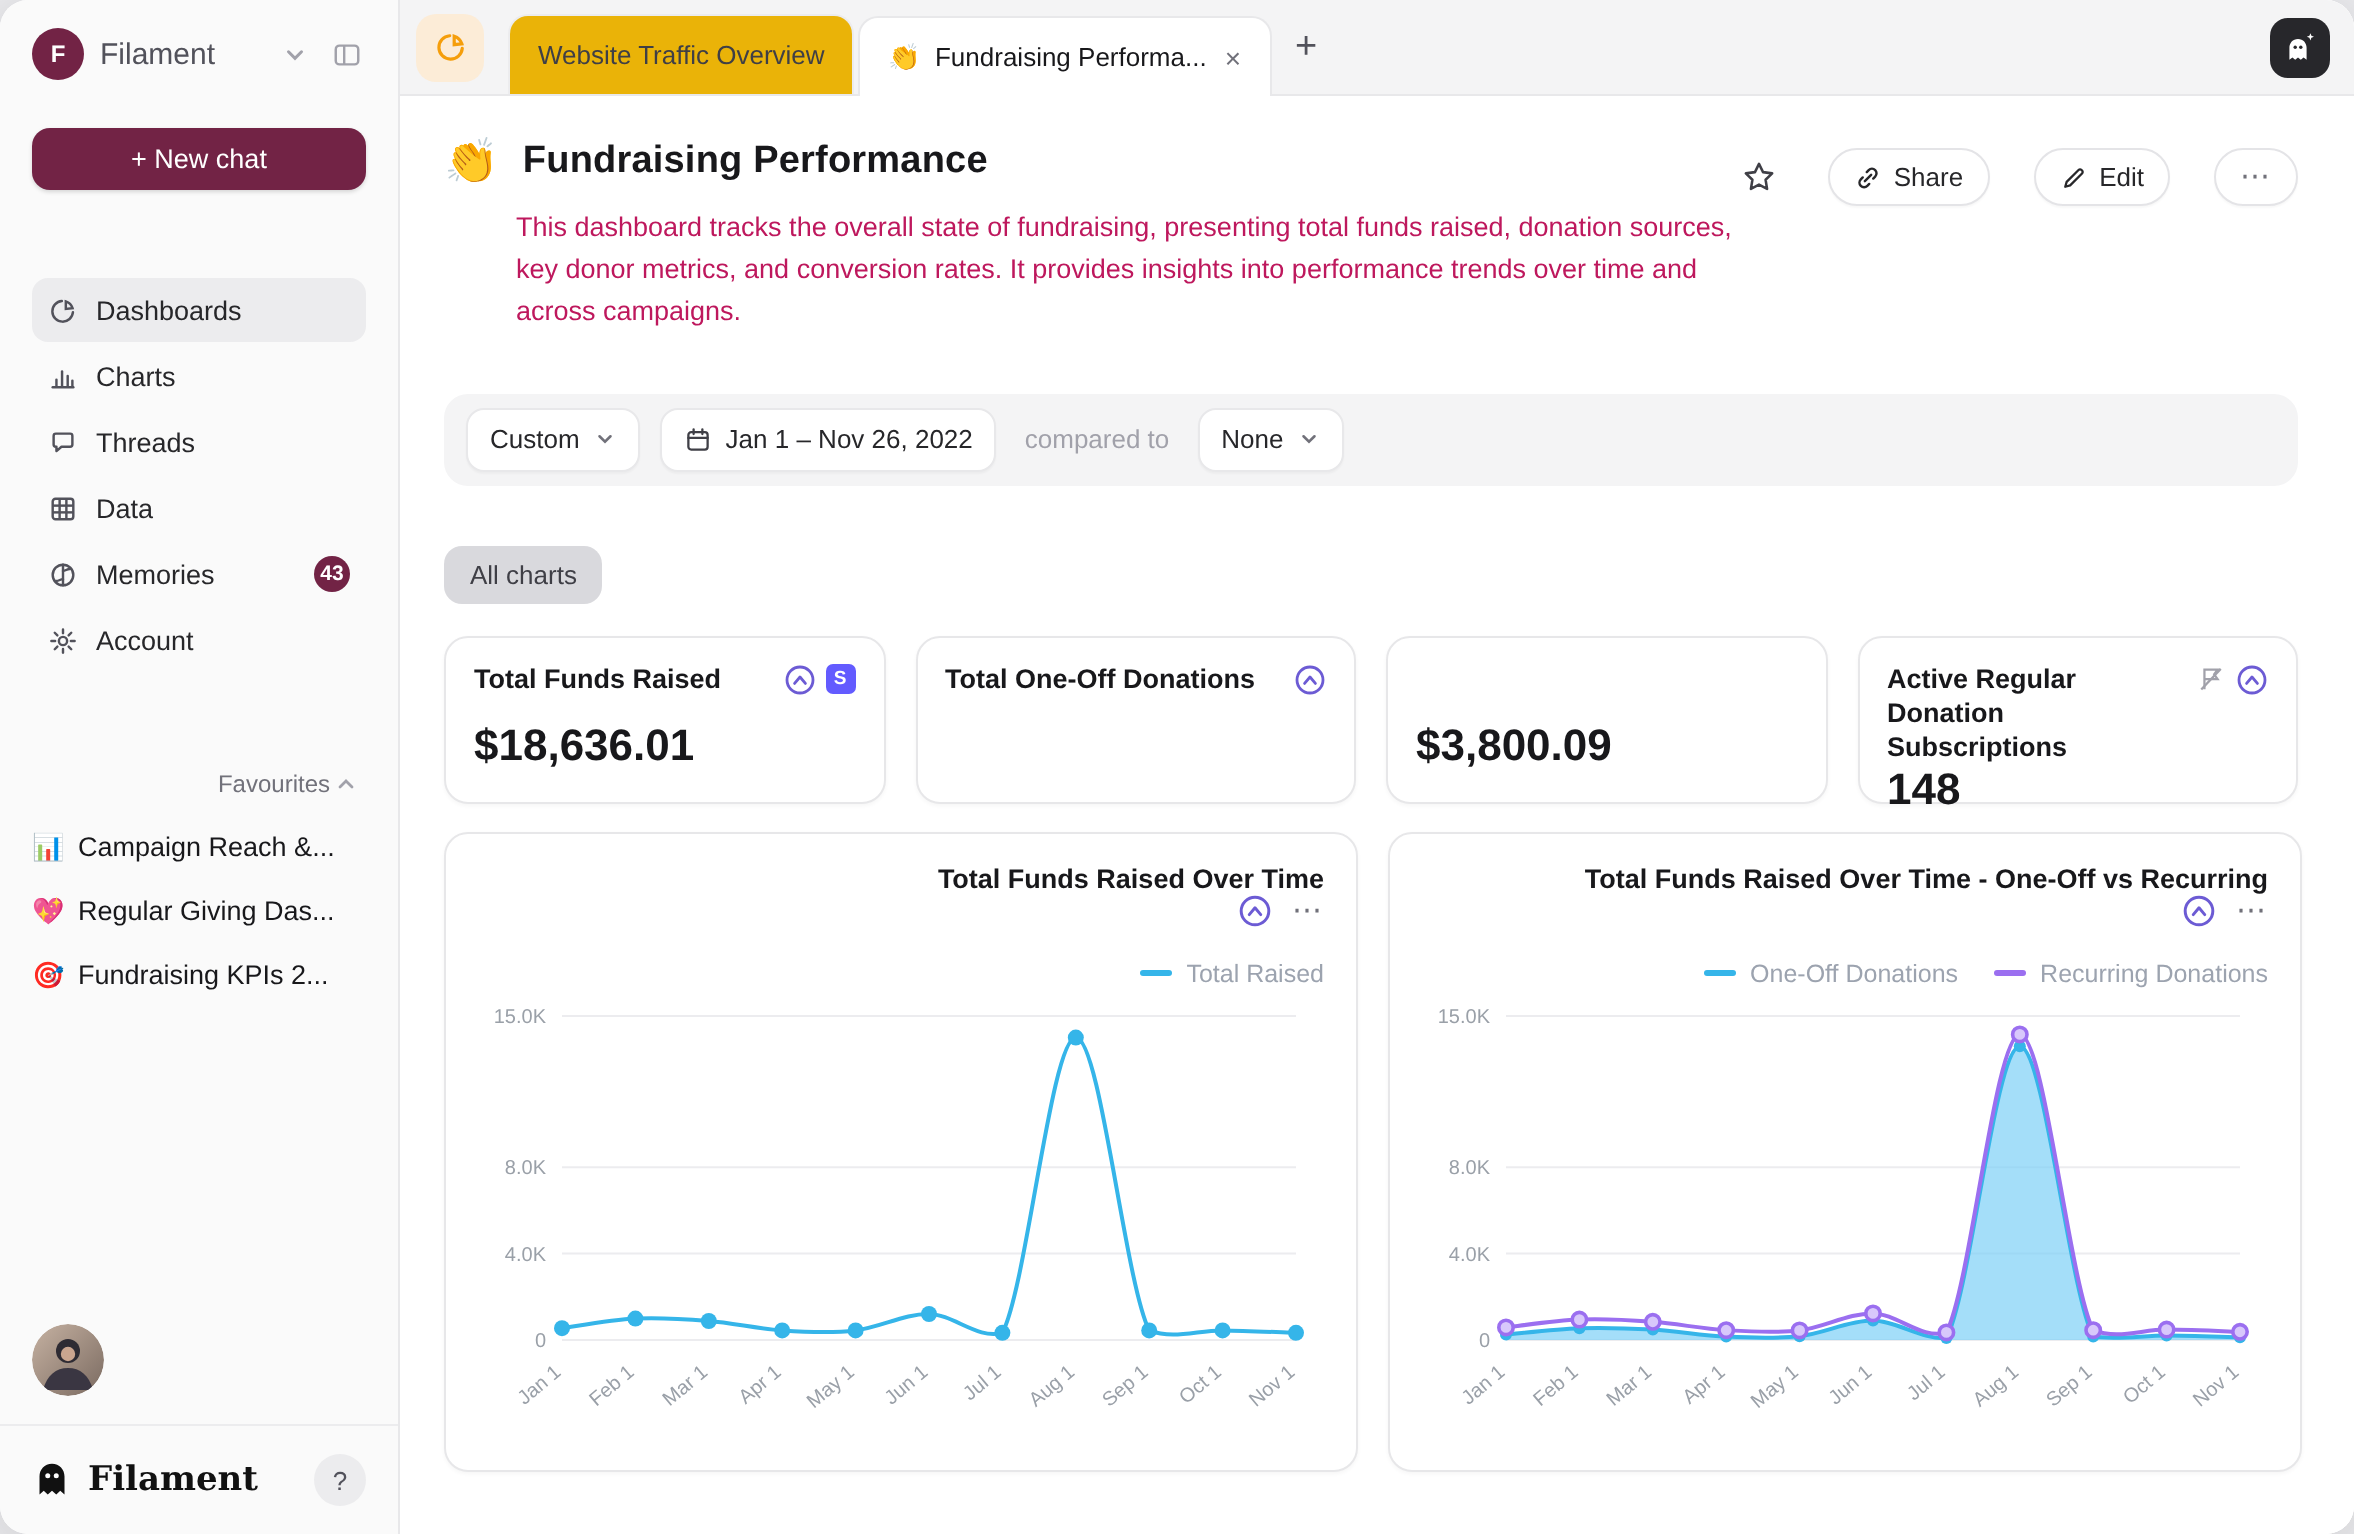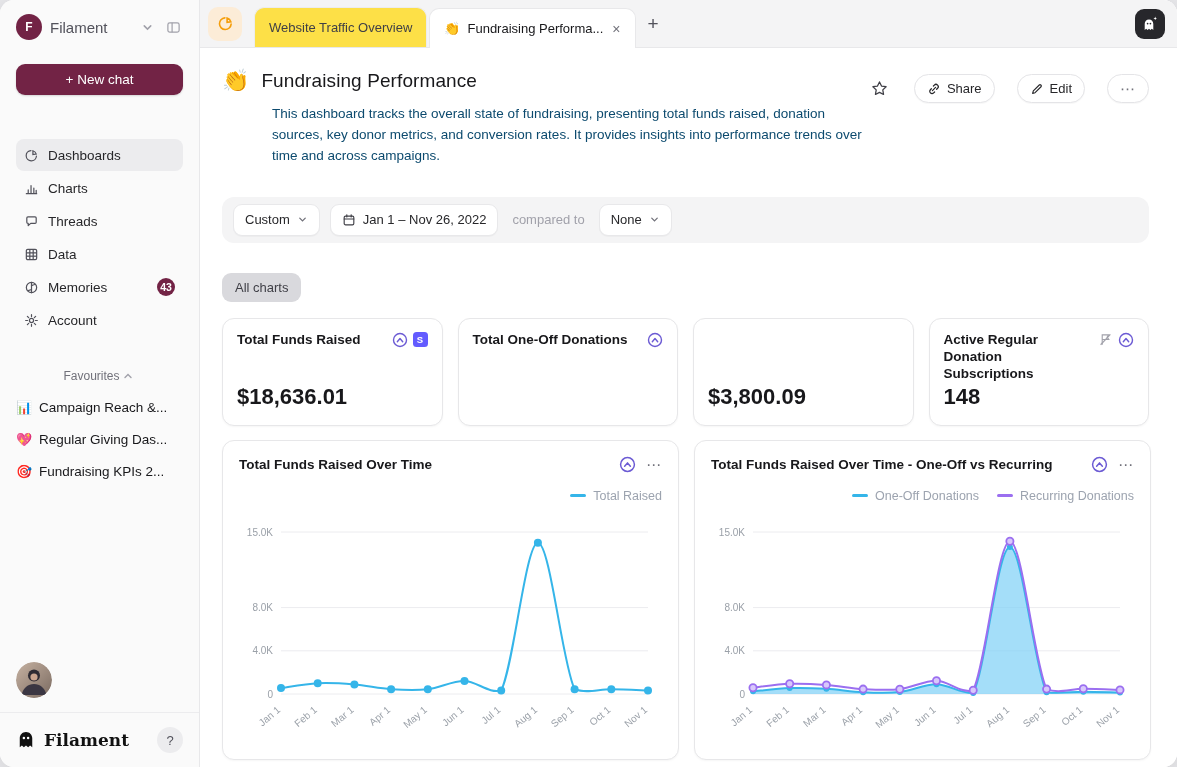--- a/index.html
+++ b/index.html
@@ -9,72 +9,72 @@
   .ws-row{display:flex;align-items:center;gap:8px;}
   .ws-badge{width:26px;height:26px;border-radius:50%;background:#722345;color:#fff;font-size:12px;font-weight:bold;display:flex;align-items:center;justify-content:center;}
   .ws-name{font-size:15px;color:#52525b;font-weight:500;flex:1;}
   .icon-btn{background:none;border:none;padding:2px;cursor:pointer;display:flex;align-items:center;color:#a1a1aa;}
   .new-chat{margin-top:24px;background:#722345;color:#fff;border:none;border-radius:9px;height:31px;font-size:13.5px;font-weight:500;cursor:pointer;width:100%;box-shadow:0 1px 2px rgba(0,0,0,.15);}
   .nav{margin-top:44px;display:flex;flex-direction:column;gap:1px;}
   .nav-item{display:flex;align-items:center;gap:9px;height:32px;padding:0 8px;border-radius:8px;font-size:13.5px;color:#27272a;font-weight:500;cursor:pointer;}
   .nav-item.active{background:#ececee;}
   .nav-item svg{color:#52525b;}
   .nav-badge{margin-left:auto;background:#722345;color:#fff;border-radius:50%;min-width:18px;height:18px;font-size:10.5px;display:flex;align-items:center;justify-content:center;font-weight:600;}
-  .fav-head{margin-top:32px;display:flex;align-items:center;justify-content:center;padding:0 2px;}
+  .fav-head{margin-top:48px;display:flex;align-items:center;justify-content:flex-end;padding:0 2px;}
   .fav-label{font-size:12px;color:#71717a;}
   .fav-list{margin-top:10px;display:flex;flex-direction:column;gap:6px;}
   .fav-item{display:flex;align-items:center;gap:7px;font-size:13.5px;color:#18181b;font-weight:500;height:26px;cursor:pointer;white-space:nowrap;overflow:hidden;}
   .fav-emoji{font-size:13px;width:16px;}
   .side-spacer{flex:1;}
   .avatar{width:36px;height:36px;border-radius:50%;overflow:hidden;cursor:pointer;margin-bottom:14px;}
   .side-divider{border-top:1px solid #ececee;margin:0 -16px 14px -16px;}
   .brand-row{display:flex;align-items:center;gap:8px;}
   .brand-name{font-family:"DejaVu Serif","Liberation Serif",serif;font-weight:bold;font-size:17px;color:#111;flex:1;}
   .help-btn{width:26px;height:26px;border-radius:50%;background:#ececee;border:none;color:#52525b;font-size:13px;cursor:pointer;}
   
   .main{flex:1;display:flex;flex-direction:column;min-width:0;background:#fff;}
   .tabbar{height:48px;background:#f4f4f5;border-bottom:1px solid #e8e8ea;display:flex;align-items:flex-end;padding:0 12px 0 8px;box-sizing:border-box;gap:2px;}
   .home-btn{align-self:center;width:34px;height:34px;border-radius:10px;background:#fcecd7;border:none;display:flex;align-items:center;justify-content:center;color:#f59e0b;cursor:pointer;margin-right:10px;}
   .tab{height:39px;display:flex;align-items:center;gap:7px;padding:0 14px;font-size:13px;color:#3f3f46;font-weight:500;border-radius:10px 10px 0 0;cursor:pointer;white-space:nowrap;}
-  .tab.inactive{background:#fde047;border:1px solid #ececee;border-bottom:none;margin-bottom:0;}
+  .tab.inactive{background:#eab308;border:1px solid #ececee;border-bottom:none;margin-bottom:0;}
   .tab.active{background:#fff;color:#18181b;position:relative;margin-bottom:-1px;border:1px solid #e8e8ea;border-bottom:none;}
   .tab-emoji{font-size:13px;}
   .tab-close{color:#71717a;font-size:14px;margin-left:2px;cursor:pointer;line-height:1;}
   .newtab-btn{align-self:center;background:none;border:none;font-size:19px;color:#52525b;cursor:pointer;padding:2px 10px;}
   .ghost-btn{align-self:center;margin-left:auto;width:30px;height:30px;border-radius:9px;background:#27272b;border:none;display:flex;align-items:center;justify-content:center;cursor:pointer;}
   .content{flex:1;overflow:hidden;padding:20px 28px 0 22px;box-sizing:border-box;background:#fff;}
   
   .page-head{display:flex;align-items:flex-start;}
   .head-left{flex:1;min-width:0;}
   .title-row{display:flex;align-items:center;gap:12px;}
   .title-emoji{font-size:22px;}
-  .page-title{font-size:19px;font-weight:400;color:#18181b;letter-spacing:.1px;}
-  .page-desc{margin:10px 0 0 50px;font-size:13.5px;line-height:1.55;color:#0c4a6e;max-width:690px;}
+  .page-title{font-size:19px;font-weight:700;color:#18181b;letter-spacing:.1px;}
+  .page-desc{margin:10px 0 0 36px;font-size:13.5px;line-height:1.55;color:#be185d;max-width:690px;}
   .head-actions{display:flex;align-items:center;gap:22px;padding-top:6px;}
   .pill-btn{display:flex;align-items:center;gap:6px;height:29px;padding:0 12px;border-radius:15px;border:1px solid #e4e4e7;background:#fff;font-size:13px;color:#27272a;cursor:pointer;box-shadow:0 1px 1px rgba(0,0,0,.03);}
   .star-btn{background:none;border:none;cursor:pointer;padding:4px;display:flex;color:#3f3f46;}
   
   .filterbar{margin-top:30px;background:#f4f4f5;border-radius:12px;height:46px;display:flex;align-items:center;gap:10px;padding:0 11px;box-sizing:border-box;}
   .filter-pill{display:flex;align-items:center;gap:7px;background:#fff;border:1px solid #e8e8ea;border-radius:9px;height:30px;padding:0 11px;font-size:13px;color:#27272a;font-weight:500;cursor:pointer;box-shadow:0 1px 1px rgba(0,0,0,.03);}
   .compared{font-size:13px;color:#a1a1aa;padding:0 4px;}
   
   .chip{margin-top:30px;display:inline-flex;align-items:center;background:#d9d9dd;border:none;border-radius:9px;height:29px;padding:0 13px;font-size:13px;color:#3f3f46;font-weight:500;cursor:pointer;}
   
   .kpi-row{margin-top:16px;display:flex;gap:15px;}
   .card{background:#fff;border:1px solid #e7e7e9;border-radius:12px;box-shadow:0 1px 2px rgba(0,0,0,.04);box-sizing:border-box;}
-  .kpi-card{flex:1;height:108px;padding:13px 14px;display:flex;flex-direction:column;}
+  .kpi-card{flex:1;height:84px;padding:13px 14px;display:flex;flex-direction:column;}
   .kpi-top{display:flex;align-items:flex-start;gap:6px;}
   .kpi-title{font-size:13.5px;font-weight:600;color:#18181b;line-height:1.25;flex:1;}
   .kpi-icons{display:flex;align-items:center;gap:5px;}
   .kpi-value{margin-top:auto;font-size:22px;font-weight:600;color:#18181b;padding-bottom:2px;}
   .stripe-badge{width:15px;height:15px;border-radius:3.5px;background:#635bff;color:#fff;font-size:9.5px;font-weight:bold;display:flex;align-items:center;justify-content:center;}
   
   .charts-row{margin-top:14px;display:flex;gap:15px;}
   .chart-card{flex:1;height:320px;padding:15px 16px;display:flex;flex-direction:column;}
-  .chart-head{display:flex;align-items:center;}
+  .chart-head{display:flex;align-items:flex-end;flex-direction:column;}
   .chart-title{font-size:13.5px;font-weight:600;color:#18181b;flex:1;}
   .chart-head-icons{display:flex;align-items:center;gap:10px;}
   .more-dots{color:#71717a;font-size:15px;letter-spacing:1px;cursor:pointer;line-height:0.5;}
   .legend{display:flex;justify-content:flex-end;gap:18px;margin-top:16px;margin-bottom:2px;}
   .legend-item{display:flex;align-items:center;gap:7px;font-size:12.5px;color:#9ca3af;}
   .dash{width:16px;height:3px;border-radius:2px;}
   .plot{flex:1;display:flex;align-items:flex-end;}
   .tick{font-size:10px;fill:#9aa0a8;}
 </style>
 </head>

